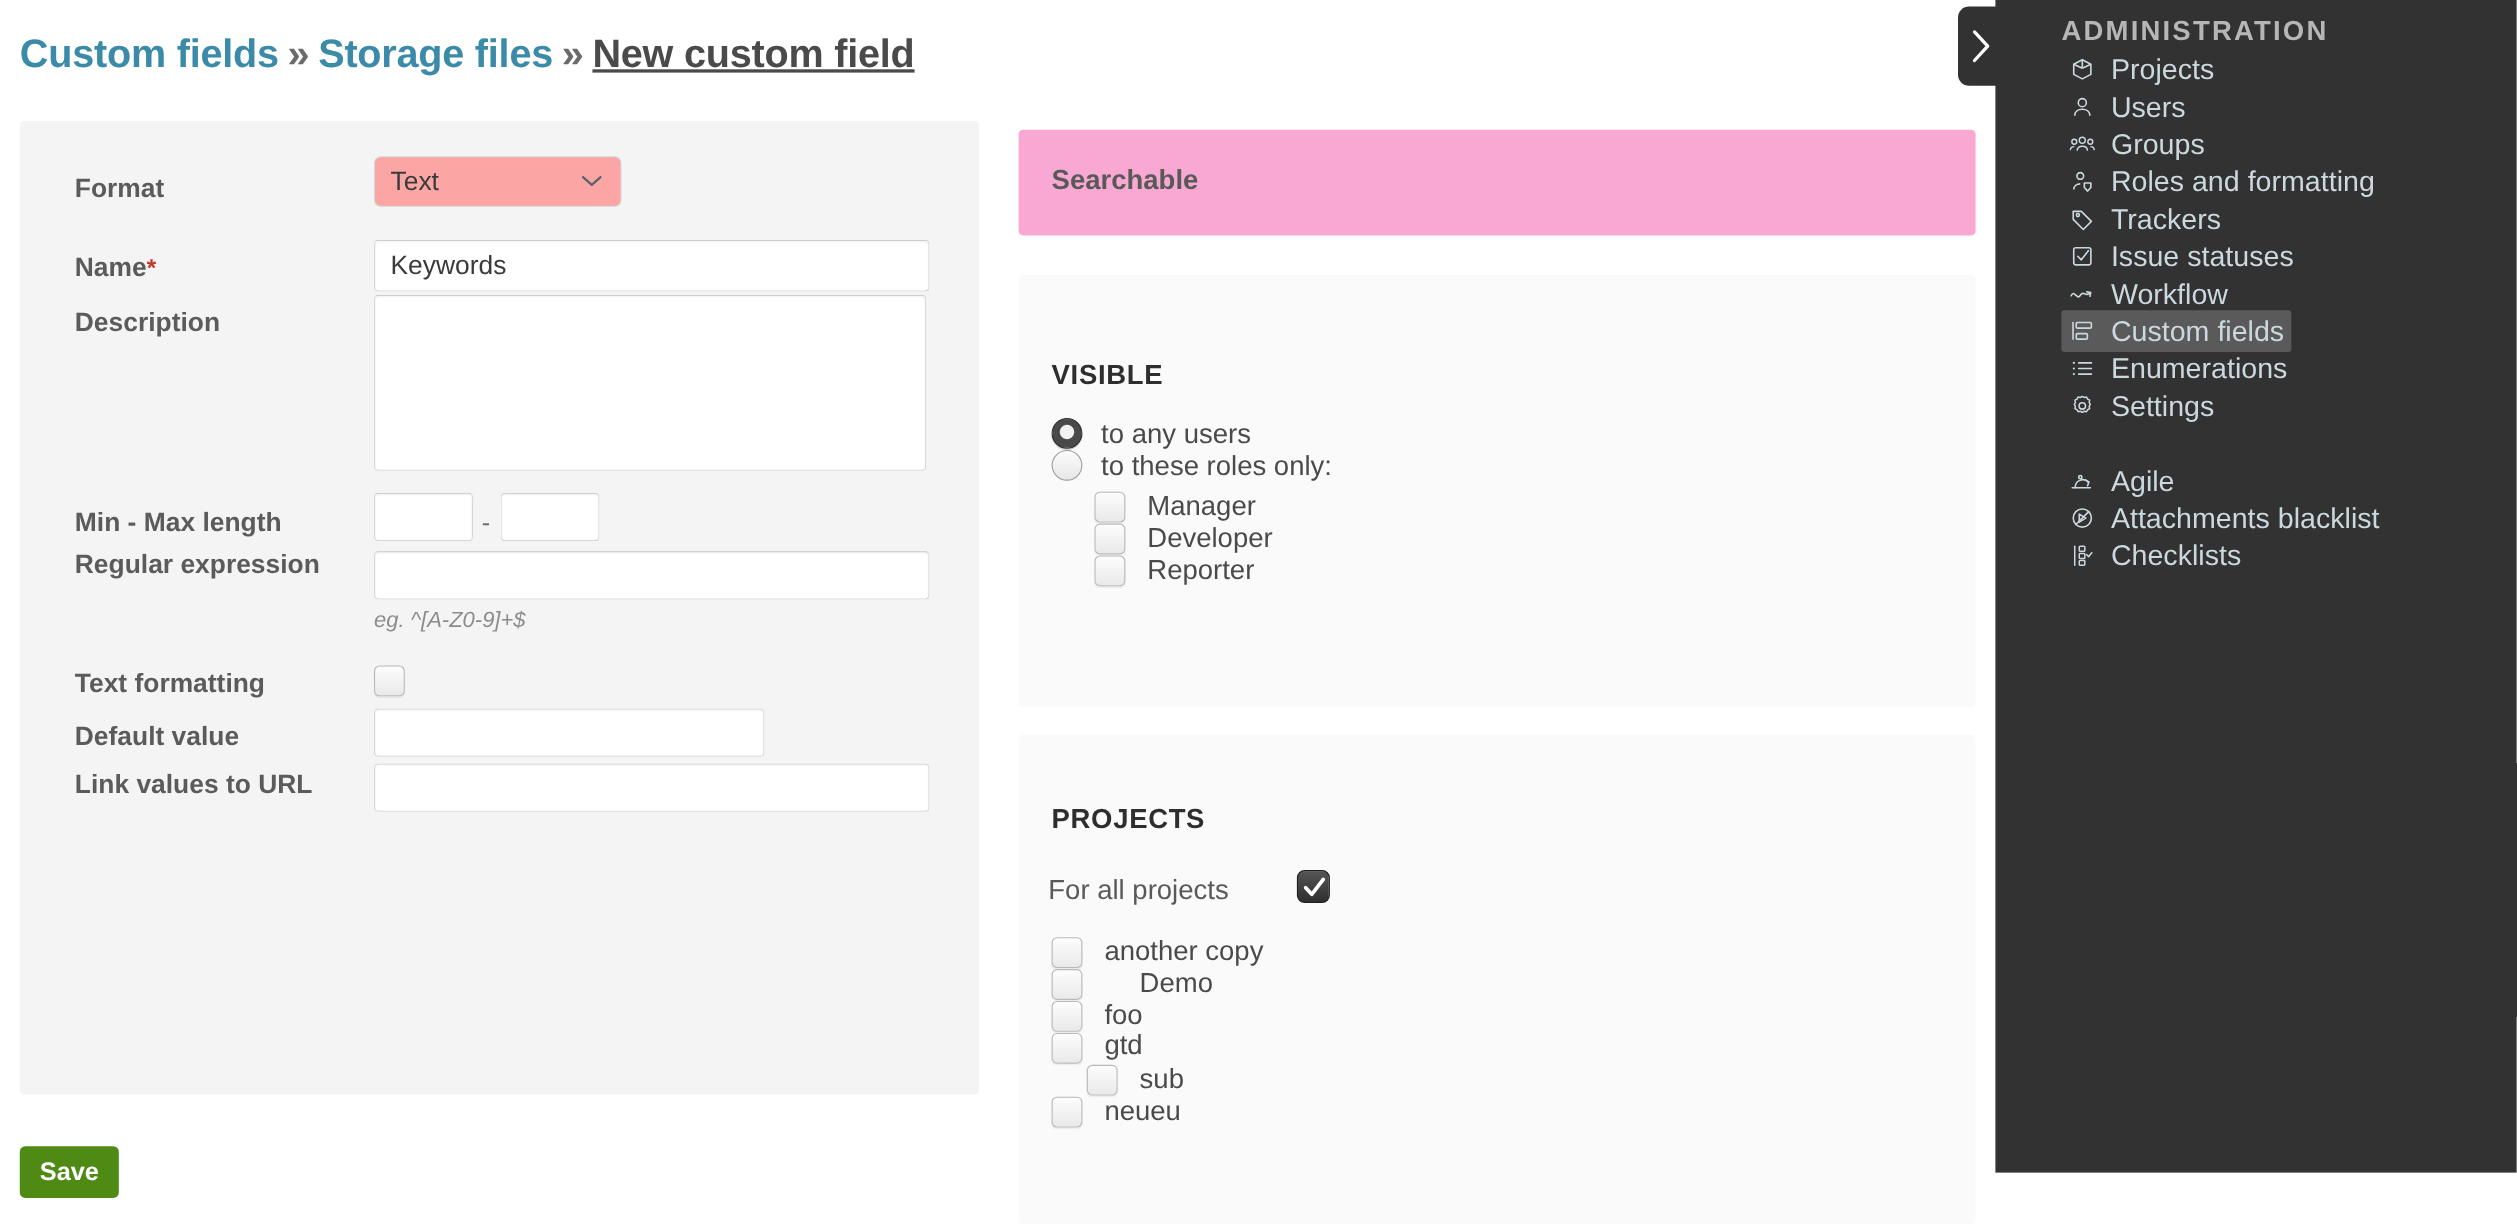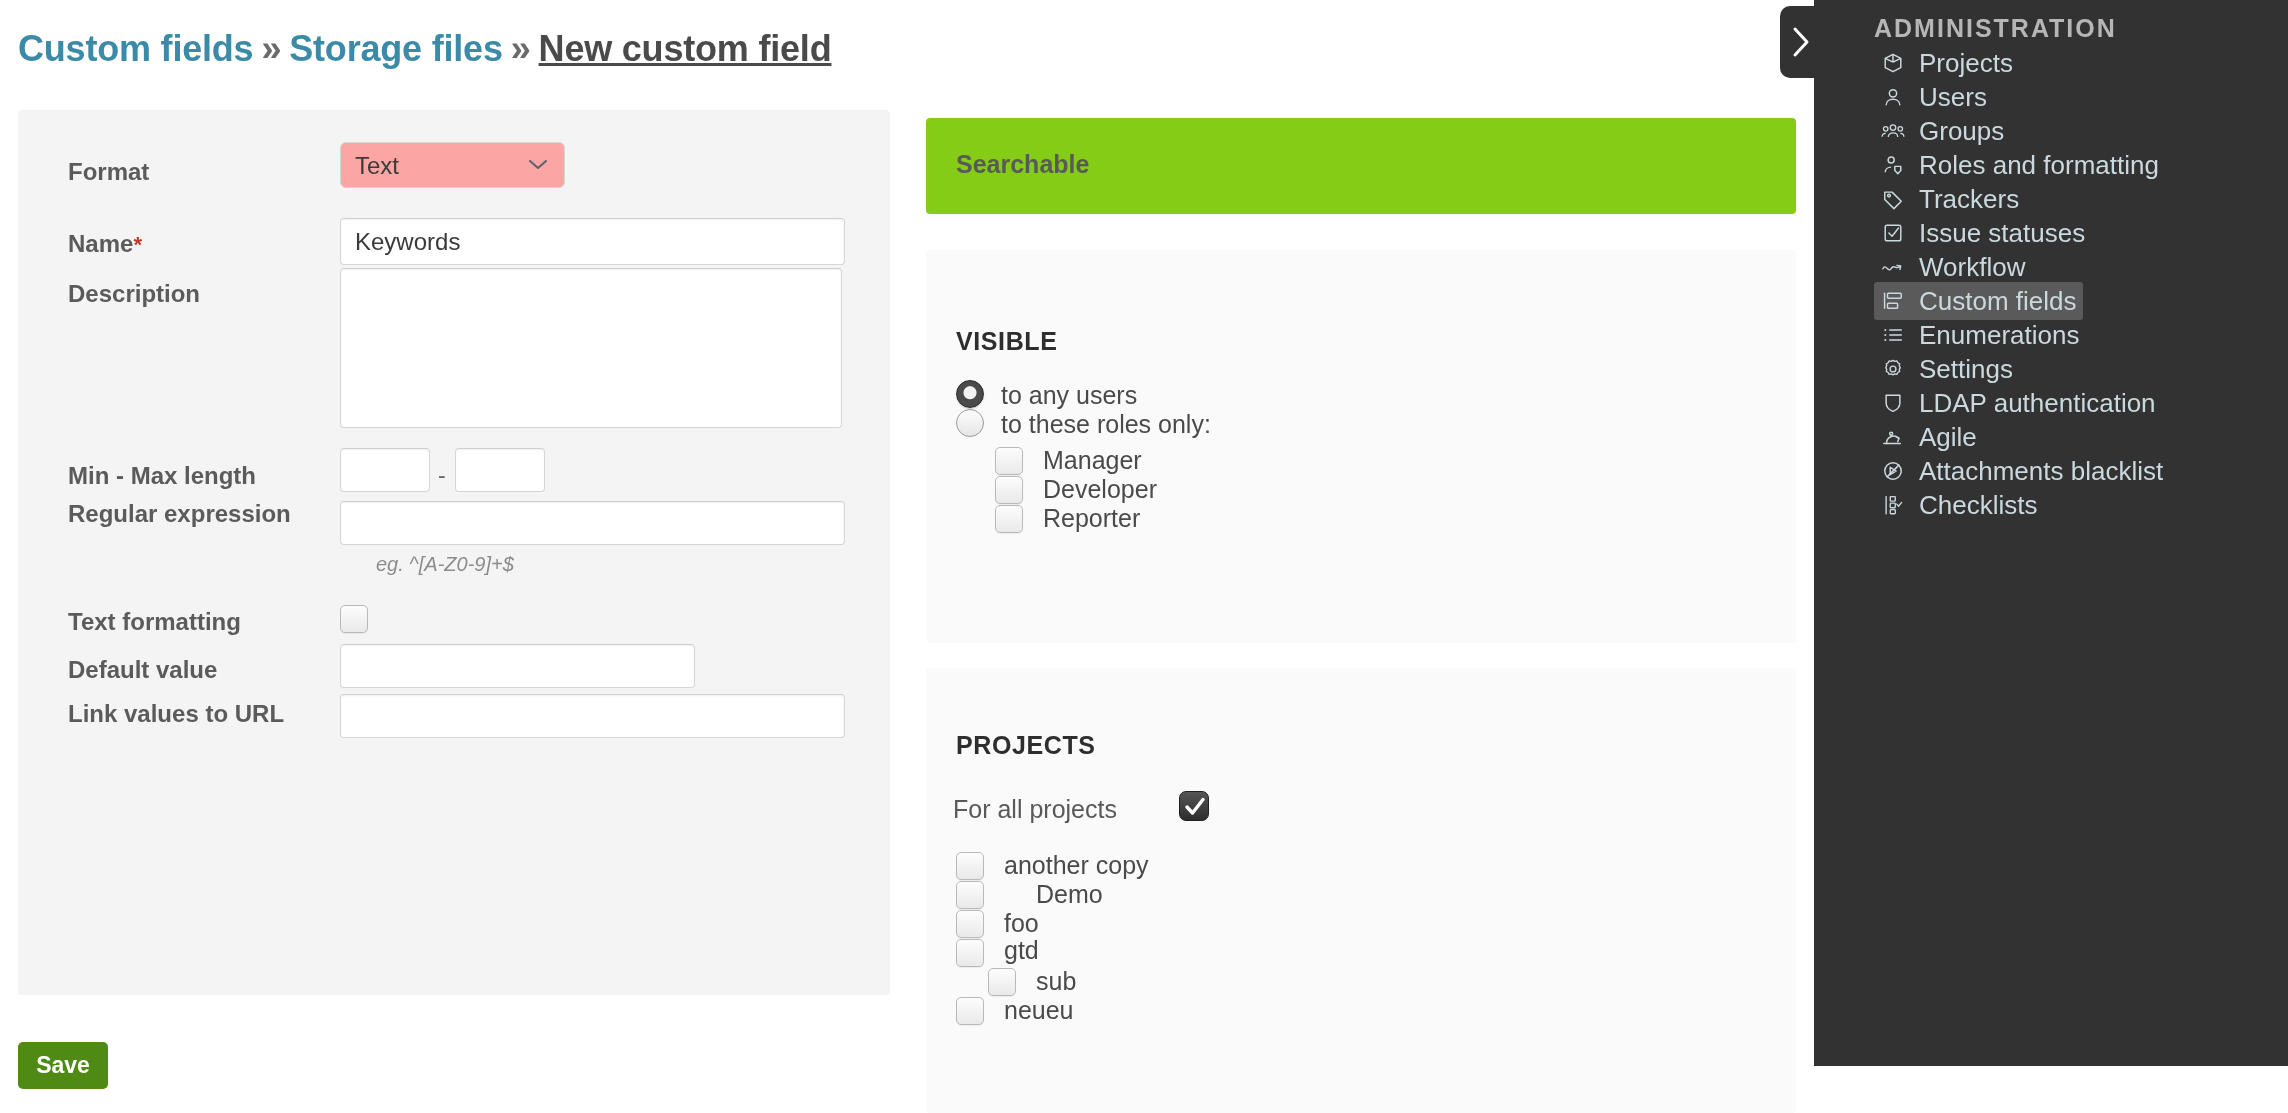--- a/index.html
+++ b/index.html
@@ -143,21 +143,21 @@
     border-radius: 5px;
     font-family: "Liberation Sans", sans-serif;
     font-size: 23px;
     font-weight: bold;
     cursor: pointer;
   }
 
   
   .card {
     position: absolute;
-    background: #84cc16;
+    background: #f9a8d4;
     border-radius: 4px;
   }
   .card-alt { background: #fafafa; }
 
   .card-title {
     position: absolute;
     font-size: 25px;
     font-weight: bold;
     letter-spacing: 0.6px;
     color: #2e2e2e;
@@ -252,21 +252,21 @@
     <div class="flabel" style="top:170px;">Description</div>
     <textarea class="finput" style="left: 322px; top: 158px; width: 502px; height: 160px;"></textarea>
 
     <div class="flabel" style="top:352px;">Min - Max length</div>
     <input class="finput" style="left: 322px; top: 338px; width: 90px; height: 44px;" value="">
     <div style="position:absolute; left:420px; top:352px; font-size:23px; color:#6b6b6b;">-</div>
     <input class="finput" style="left: 437px; top: 338px; width: 90px; height: 44px;" value="">
 
     <div class="flabel" style="top:390px;">Regular expression</div>
     <input class="finput" style="left: 322px; top: 391px; width: 505px; height: 44px;" value="">
-    <div class="hint" style="left:322px; top:443px;margin-left:36px;">eg. ^[A-Z0-9]+$</div>
+    <div class="hint" style="left:322px; top:443px;">eg. ^[A-Z0-9]+$</div>
 
     <div class="flabel" style="top:498px;">Text formatting</div>
     <div class="cb-light" style="left:322px; top:495px;"></div>
 
     <div class="flabel" style="top:546px;">Default value</div>
     <input class="finput" style="left: 322px; top: 534px; width: 355px; height: 44px;" value="">
 
     <div class="flabel" style="top:590px;">Link values to URL</div>
     <input class="finput" style="left: 322px; top: 584px; width: 505px; height: 44px;" value="">
   </div>
@@ -442,28 +442,20 @@
     <div class="sb-item" style="top:350px;">
       <span class="sb-ico">
         <svg width="22" height="22" viewBox="0 0 24 24" fill="none" stroke="#cbd9de" stroke-width="1.5" stroke-linejoin="round">
             <path d="M12 2.6 l2 1.1 2.2-.5 1.1 2 2 1.1-.5 2.2 1.1 2-1.1 2 .5 2.2-2 1.1-1.1 2-2.2-.5-2 1.1-2-1.1-2.2.5-1.1-2-2-1.1.5-2.2-1.1-2 1.1-2-.5-2.2 2-1.1 1.1-2 2.2.5z"></path>
             <circle cx="12" cy="12" r="3.2"></circle>
           </svg>
       </span>
       <span>Settings</span>
     </div>
 
-    <div class="sb-item" style="top:384px;">
-      <span class="sb-ico">
-        <svg width="22" height="22" viewBox="0 0 24 24" fill="none" stroke="#cbd9de" stroke-width="1.6" stroke-linejoin="round">
-            <path d="M4.5 3.5 H19.5 V12 C19.5 16.5 16 19.6 12 21.2 C8 19.6 4.5 16.5 4.5 12 Z"></path>
-          </svg>
-      </span>
-      <span>LDAP authentication</span>
-    </div>
 
     <div class="sb-item" style="top:418px;">
       <span class="sb-ico">
         <svg width="24" height="22" viewBox="0 0 26 24" fill="none" stroke="#cbd9de" stroke-width="1.6" stroke-linecap="round" stroke-linejoin="round">
             <path d="M3 19 H21"></path>
             <path d="M6 19 A7.5 7.5 0 0 1 19 13.5"></path>
             <path d="M16 11.2 L19.6 13.3 L18.2 17"></path>
             <circle cx="11" cy="8.5" r="1.6"></circle>
           </svg>
       </span>

